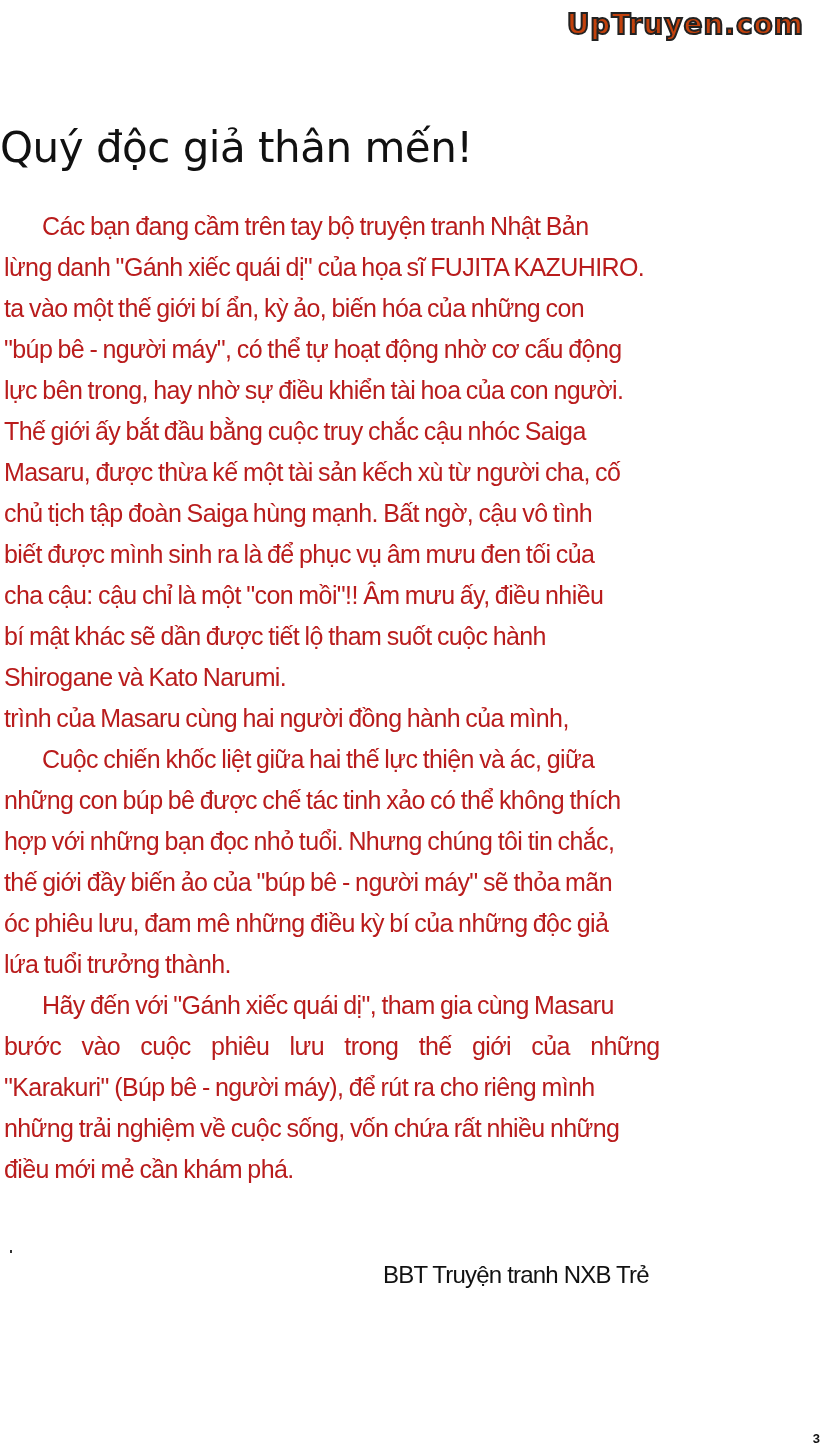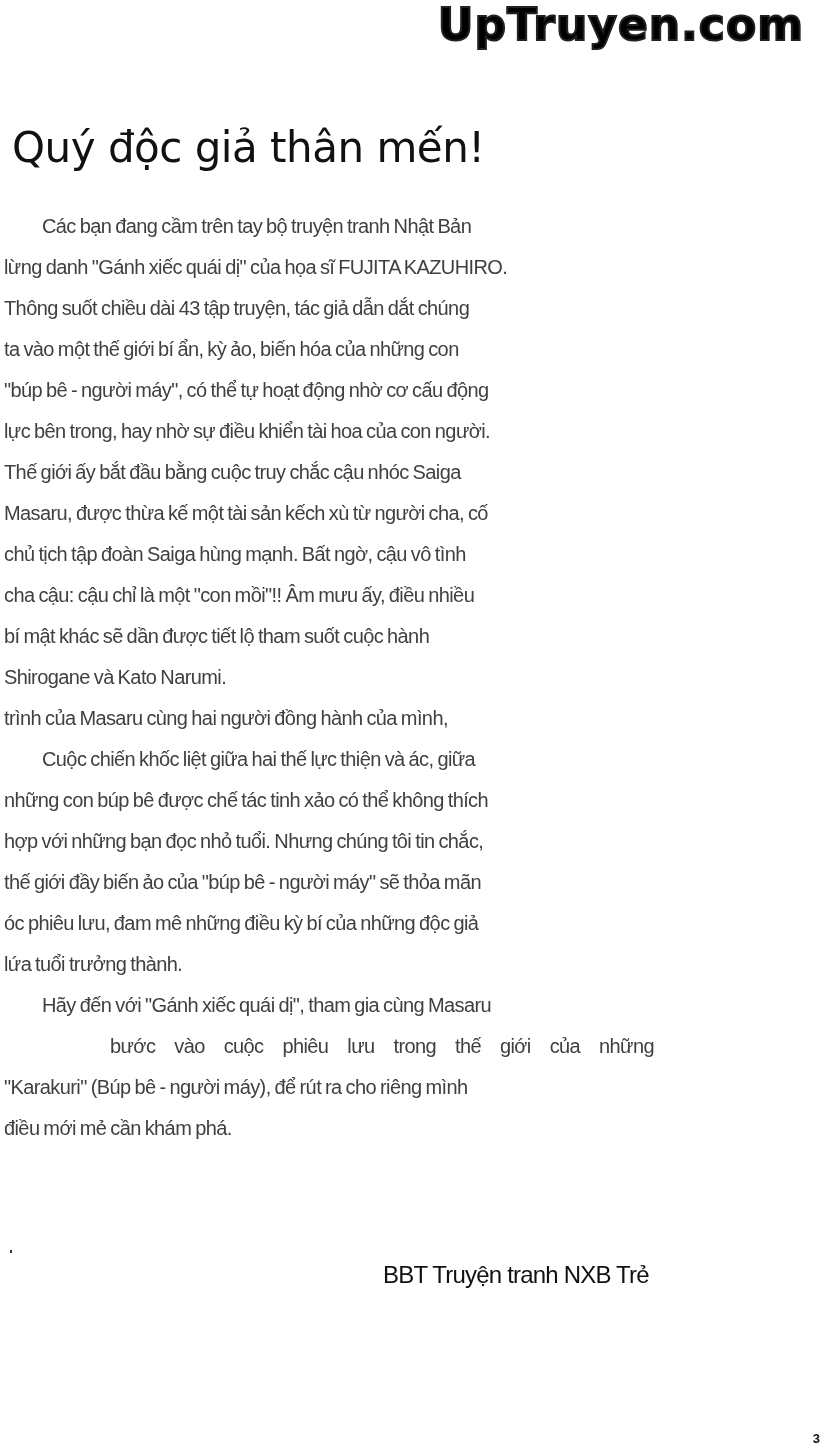--- a/index.html
+++ b/index.html
@@ -14,49 +14,49 @@
     overflow: hidden;
     font-family: "DejaVu Sans", sans-serif;
     color: #111111;
   }
   .watermark {
     position: absolute;
     top: 2px;
     right: 18px;
     font-family: "DejaVu Sans", sans-serif;
     font-weight: bold;
-    font-size: 44px;
+    font-size: 28px;
     letter-spacing: 1px;
-    color: #000000;
+    color: #c2410c;
     -webkit-text-stroke: 2px #222222;
     line-height: 46px;
   }
   .title {
     position: absolute;
-    left: 12px;
+    left: 0;
     top: 118px;
     font-family: "DejaVu Sans", sans-serif;
     font-size: 42px;
     font-weight: normal;
     letter-spacing: -0.5px;
     margin: 0;
     line-height: 60px;
     color: #111111;
   }
   .body-text {
     position: absolute;
     left: 4px;
     top: 206px;
     width: 756px;
     font-family: "Liberation Sans Narrow", "Liberation Sans", sans-serif;
-    font-size: 20px;
+    font-size: 25px;
     line-height: 41px;
     letter-spacing: -0.6px;
     word-spacing: -1px;
-    color: #404040;
+    color: #b91c1c;
   }
   .line {
     display: block;
     white-space: nowrap;
   }
   .line.indent {
     padding-left: 38px;
   }
   .signature {
     position: absolute;
@@ -92,46 +92,47 @@
 
 <div class="watermark">UpTruyen.com</div>
 
 <h1 class="title">Quý độc giả thân mến!</h1>
 
 <div class="body-text">
 
   <div class="para-block">
     <span class="line indent">Các bạn đang cầm trên tay bộ truyện tranh Nhật Bản</span>
     <span class="line">lừng danh "Gánh xiếc quái dị" của họa sĩ FUJITA KAZUHIRO.</span>
-    <span class="line">Thông suốt chiều dài 43 tập truyện, tác giả dẫn dắt chúng</span>
     <span class="line">ta vào một thế giới bí ẩn, kỳ ảo, biến hóa của những con</span>
     <span class="line">"búp bê - người máy", có thể tự hoạt động nhờ cơ cấu động</span>
     <span class="line">lực bên trong, hay nhờ sự điều khiển tài hoa của con người.</span>
     <span class="line">Thế giới ấy bắt đầu bằng cuộc truy chắc cậu nhóc Saiga</span>
     <span class="line">Masaru, được thừa kế một tài sản kếch xù từ người cha, cố</span>
     <span class="line">chủ tịch tập đoàn Saiga hùng mạnh. Bất ngờ, cậu vô tình</span>
+    <span class="line">biết được mình sinh ra là để phục vụ âm mưu đen tối của</span>
     <span class="line">cha cậu: cậu chỉ là một "con mồi"!! Âm mưu ấy, điều nhiều</span>
     <span class="line">bí mật khác sẽ dần được tiết lộ tham suốt cuộc hành</span>
     <span class="line">Shirogane và Kato Narumi.</span>
     <span class="line">trình của Masaru cùng hai người đồng hành của mình,</span>
   </div>
 
   <div class="para-block">
     <span class="line indent">Cuộc chiến khốc liệt giữa hai thế lực thiện và ác, giữa</span>
     <span class="line">những con búp bê được chế tác tinh xảo có thể không thích</span>
     <span class="line">hợp với những bạn đọc nhỏ tuổi. Nhưng chúng tôi tin chắc,</span>
     <span class="line">thế giới đầy biến ảo của "búp bê - người máy" sẽ thỏa mãn</span>
     <span class="line">óc phiêu lưu, đam mê những điều kỳ bí của những độc giả</span>
     <span class="line">lứa tuổi trưởng thành.</span>
   </div>
 
   <div class="para-block">
     <span class="line indent">Hãy đến với "Gánh xiếc quái dị", tham gia cùng Masaru</span>
-    <span class="line" style="word-spacing: 14px; text-align: center;">bước vào cuộc phiêu lưu trong thế giới của những</span>
+    <span class="line" style="word-spacing: 14px;">bước vào cuộc phiêu lưu trong thế giới của những</span>
     <span class="line">"Karakuri" (Búp bê - người máy), để rút ra cho riêng mình</span>
+    <span class="line">những trải nghiệm về cuộc sống, vốn chứa rất nhiều những</span>
     <span class="line">điều mới mẻ cần khám phá.</span>
   </div>
 </div>
 
 <div class="speck"></div>
 
 <div class="signature">BBT Truyện tranh NXB Trẻ</div>
 
 <div class="page-number">3</div>
 

